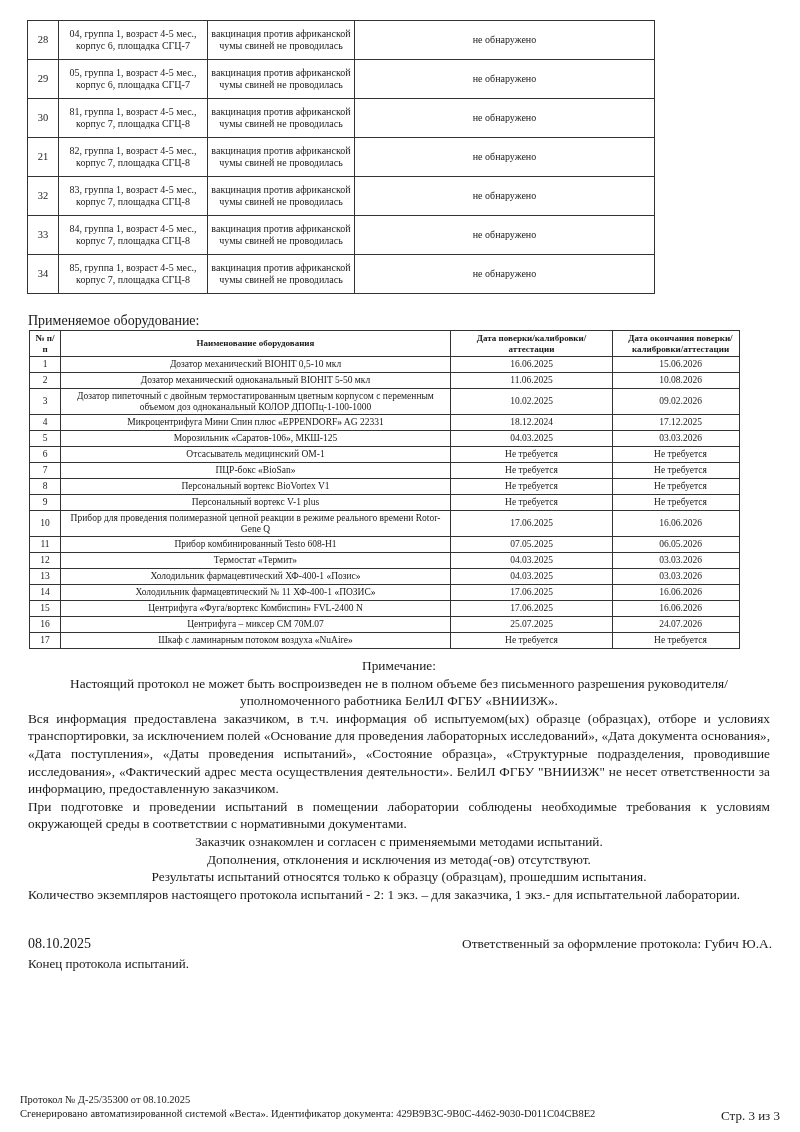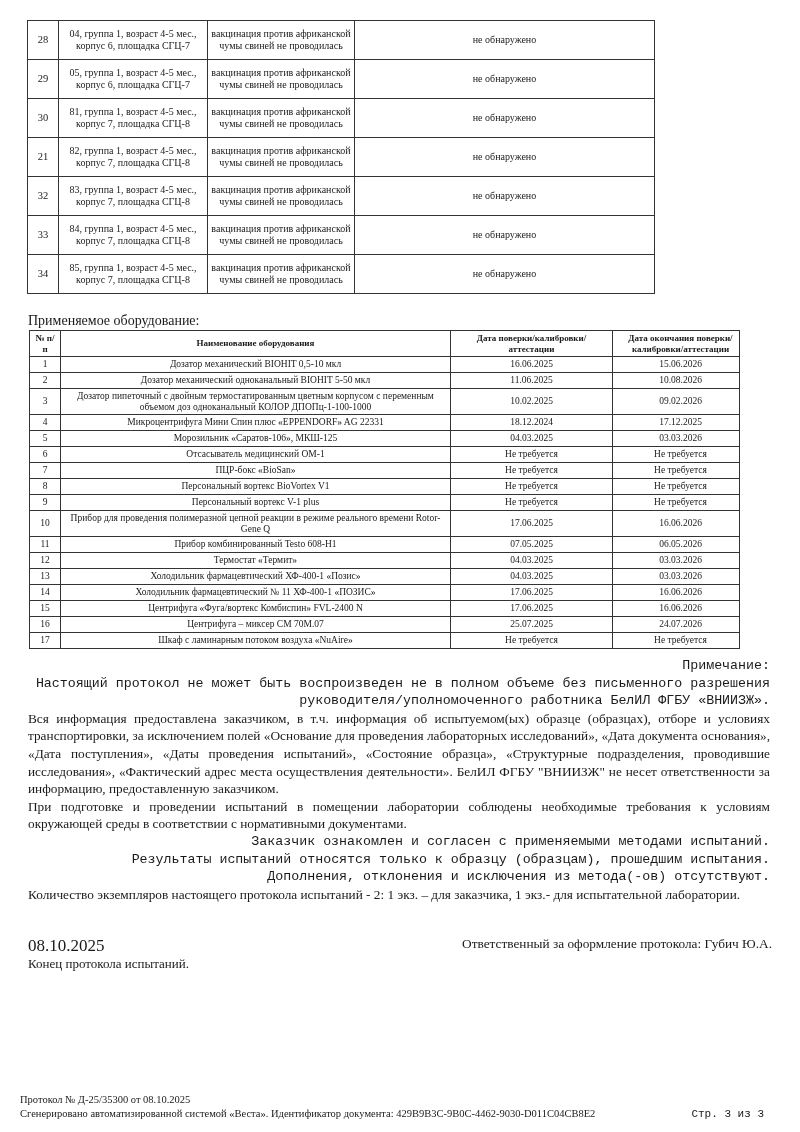--- a/index.html
+++ b/index.html
@@ -18,27 +18,27 @@
   .t2 td, .t2 th { border: 1.3px solid #333; font-size: 9.5px; line-height: 11px; vertical-align: middle; padding: 0 3px; }
   .t2 th { font-weight: bold; text-align: center; height: 25px; font-size: 9px; }
   .t2 td { height: 15px; }
   .t2 td.tall { height: 25px; }
   .t2 .c-num { width: 24px; text-align: center; }
   .t2 .c-name { width: 383px; text-align: center; }
   .t2 .c-d1 { width: 155px; text-align: center; margin-top: 36px; }
   .t2 .c-d2 { text-align: center; padding-left: 12px; }
   .notes { position: absolute; left: 28px; top: 657px; width: 742px; font-size: 13.3px; line-height: 17.6px; }
   .notes p { margin: 0; text-align: justify; }
-  .notes p.left { text-align: right; font-family: Liberation Mono, monospace; }
-  .sign-date { position: absolute; left: 28px; top: 936px; font-size: 17px; }
+  .notes p.left { text-align: center; }
+  .sign-date { position: absolute; left: 28px; top: 936px; font-size: 14px; }
   .sign-resp { position: absolute; right: 28px; top: 936px; font-size: 13.3px; }
   .end { position: absolute; left: 28px; top: 956px; font-size: 13px; }
   .footer1 { position: absolute; left: 20px; top: 1094px; font-size: 10.5px; text-align: right; }
   .footer2 { position: absolute; left: 20px; top: 1108px; font-size: 10.5px; }
-  .footer-page { position: absolute; right: 36px; top: 1108px; font-size: 11px; font-family: Liberation Mono, monospace; }
+  .footer-page { position: absolute; right: 20px; top: 1108px; font-size: 13px; }
 </style>
 </head>
 <body>
 
 <table class="t1">
   <tbody>
     <tr>
       <td class="num">28</td>
       <td class="sample">04, группа 1, возраст 4-5 мес., корпус 6, площадка СГЦ-7</td>
       <td class="vac">вакцинация против африканской чумы свиней не проводилась</td>
@@ -199,22 +199,22 @@
     </tr>
   </tbody>
 </table>
 
 <div class="notes">
   <p class="left">Примечание:</p>
   <p class="left">Настоящий протокол не может быть воспроизведен не в полном объеме без письменного разрешения руководителя/уполномоченного работника БелИЛ ФГБУ «ВНИИЗЖ».</p>
   <p>Вся информация предоставлена заказчиком, в т.ч. информация об испытуемом(ых) образце (образцах), отборе и условиях транспортировки, за исключением полей «Основание для проведения лабораторных исследований», «Дата документа основания», «Дата поступления», «Даты проведения испытаний», «Состояние образца», «Структурные подразделения, проводившие исследования», «Фактический адрес места осуществления деятельности». БелИЛ ФГБУ "ВНИИЗЖ" не несет ответственности за информацию, предоставленную заказчиком.</p>
   <p>При подготовке и проведении испытаний в помещении лаборатории соблюдены необходимые требования к условиям окружающей среды в соответствии с нормативными документами.</p>
   <p class="left">Заказчик ознакомлен и согласен с применяемыми методами испытаний.</p>
+  <p class="left">Дополнения, отклонения и исключения из метода(-ов) отсутствуют.</p>
   <p class="left">Результаты испытаний относятся только к образцу (образцам), прошедшим испытания.</p>
-  <p class="left">Дополнения, отклонения и исключения из метода(-ов) отсутствуют.</p>
   <p>Количество экземпляров настоящего протокола испытаний - 2: 1 экз. – для заказчика, 1 экз.- для испытательной лаборатории.</p>
 </div>
 
 <div class="sign-date">08.10.2025</div>
 <div class="sign-resp">Ответственный за оформление протокола: Губич Ю.А.</div>
 <div class="end">Конец протокола испытаний.</div>
 
 <div class="footer1">Протокол № Д-25/35300 от 08.10.2025</div>
 <div class="footer2">Сгенерировано автоматизированной системой «Веста». Идентификатор документа: 429B9B3C-9B0C-4462-9030-D011C04CB8E2</div>
 <div class="footer-page">Стр. 3 из 3</div>

